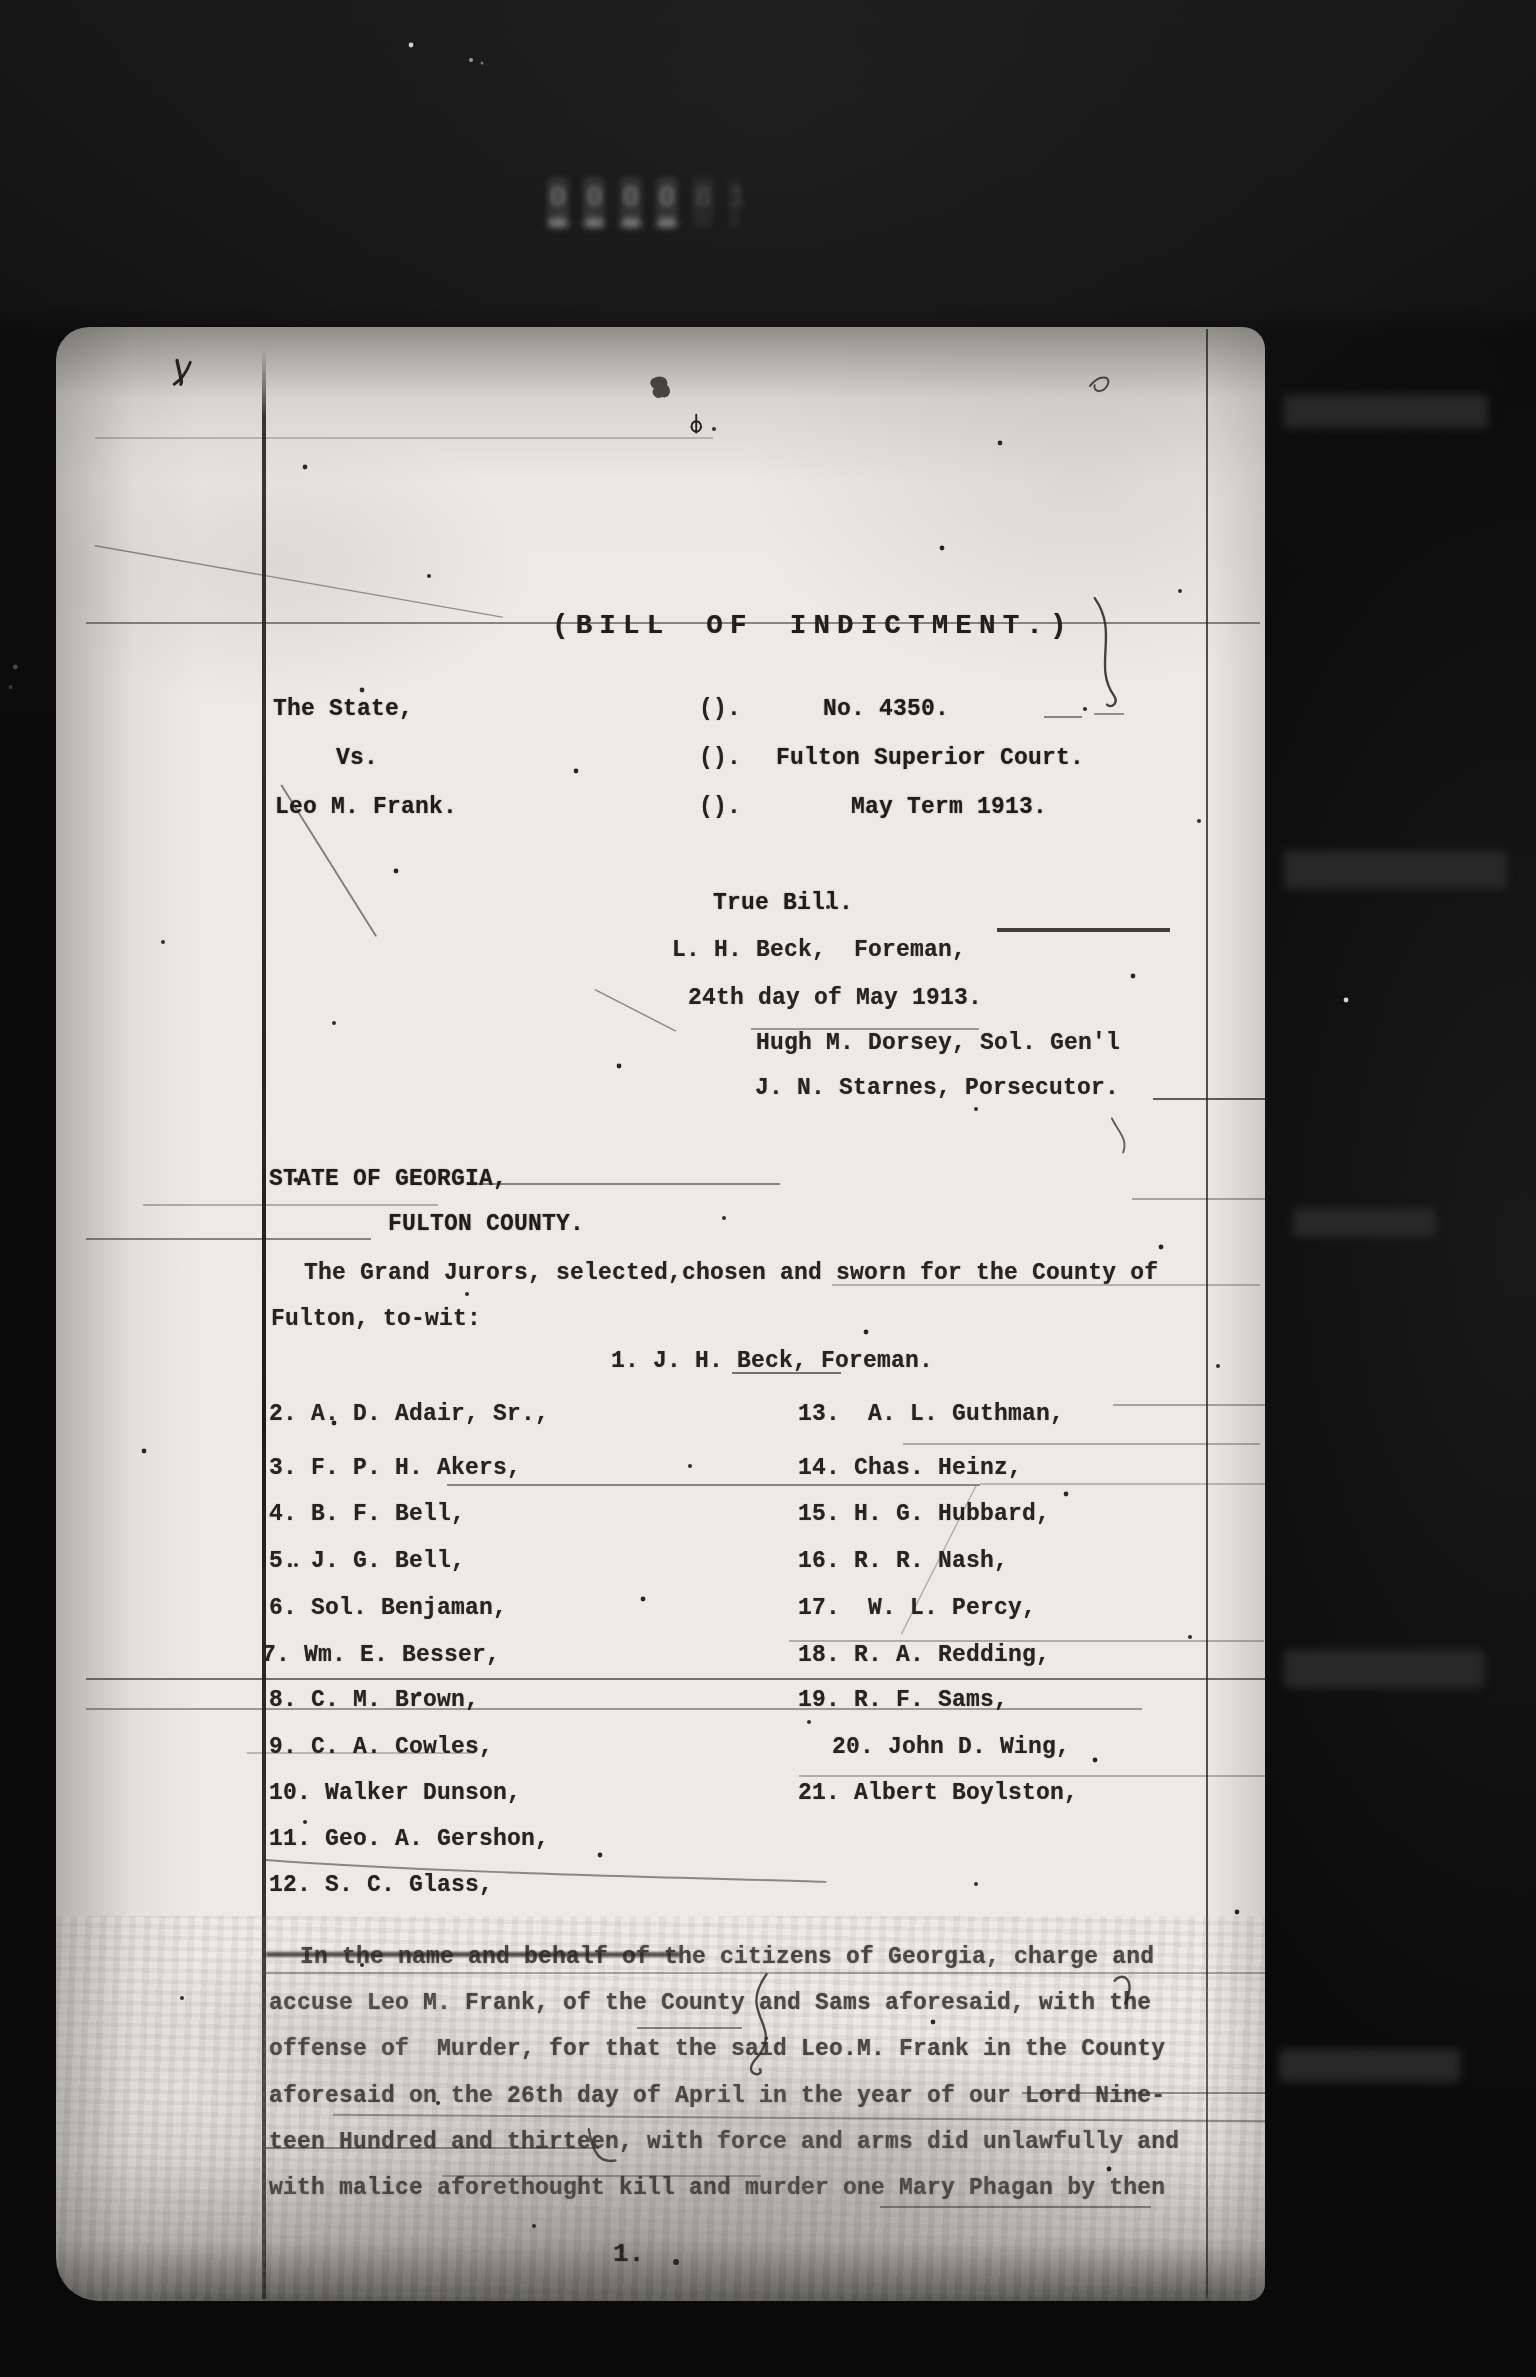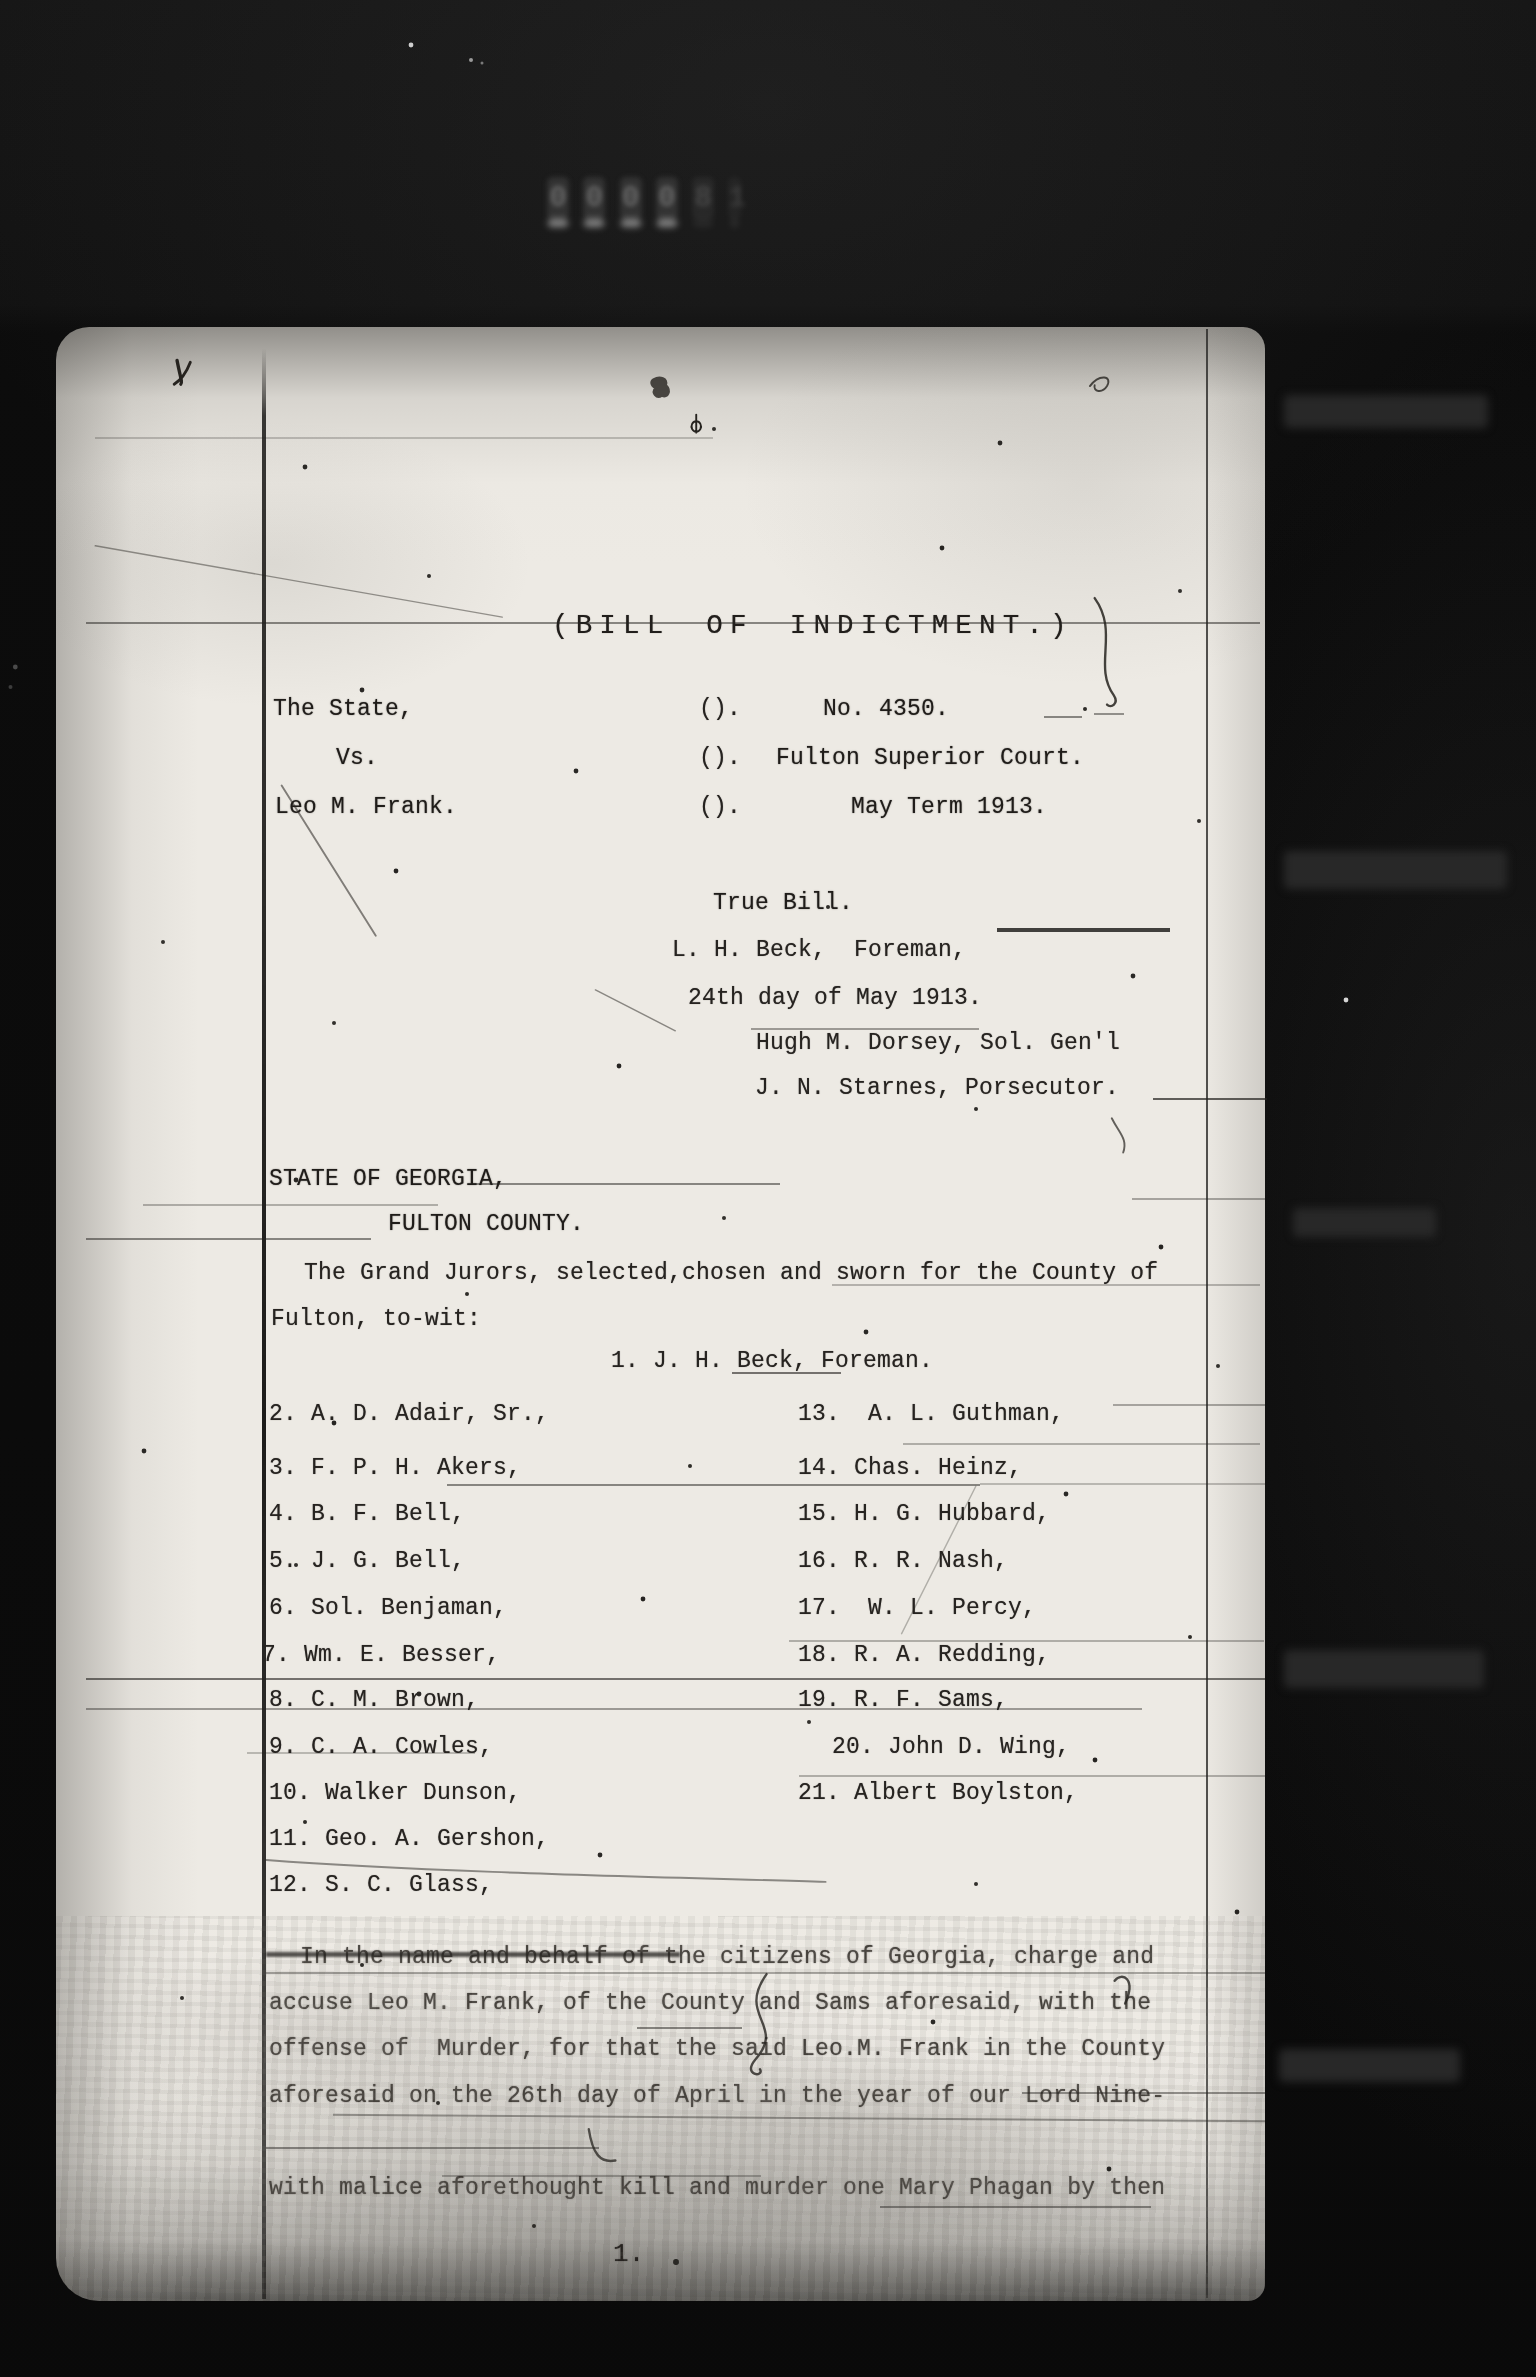--- a/index.html
+++ b/index.html
@@ -14,21 +14,21 @@
         background-color:#edeae4;
         background-image:
           radial-gradient(ellipse 428px 238px at 18% 12%, rgba(140,138,132,.18), transparent 60%),
           radial-gradient(ellipse 571px 333px at 85% 8%, rgba(120,118,112,.15), transparent 60%),
           radial-gradient(ellipse 761px 428px at 45% 99%, rgba(105,103,98,.38), transparent 72%),
           linear-gradient(to bottom, rgba(70,68,64,.55), rgba(150,148,142,.25) 71px, rgba(220,218,212,.06) 157px, transparent 238px),
           linear-gradient(to right, rgba(85,83,79,.38), rgba(160,158,152,.14) 76px, transparent 143px),
           linear-gradient(to left, rgba(100,98,94,.22), transparent 62px),
           linear-gradient(to top, rgba(38,38,36,.8), rgba(110,108,104,.42) 62px, rgba(165,163,157,.2) 143px, transparent 257px);}
   .rule-v{position:absolute;filter:blur(0.3px);}
-  .tl{position:absolute;white-space:pre;font-weight:normal;font-size:23px;
+  .tl{position:absolute;white-space:pre;font-weight:bold;font-size:23px;
       color:#262320;letter-spacing:0.2px;line-height:1;
       text-shadow:0 0 1px rgba(40,36,32,.55);filter:blur(0.2px);}
   .title{font-size:27.6px;letter-spacing:7.1px;word-spacing:12.4px;color:#211e1b;}
   .heavy{color:#1f1c19;text-shadow:0 0 1.4px rgba(30,27,24,.6);}
   .faded{color:#403c37;filter:blur(0.5px);text-shadow:0 0 1.4px rgba(62,58,53,.75);}
   .hl{position:absolute;background:#24221f;filter:blur(0.7px);}
   .ghost{position:absolute;background:#282828;filter:blur(4.3px);border-radius:4.8px;}
   .stamp{position:absolute;left:547px;top:177px;display:flex;gap:14.3px;}
   .stamp .cell{position:relative;width:22px;height:42px;border-radius:5.7px;
       background:rgba(86,86,86,.40);color:rgba(205,205,205,.35);
@@ -121,20 +121,21 @@
   <div class="tl" style="left:798px;top:1597px;">17.  W. L. Percy,</div>
   <div class="tl" style="left:798px;top:1644px;">18. R. A. Redding,</div>
   <div class="tl" style="left:798px;top:1689px;">19. R. F. Sams,</div>
   <div class="tl" style="left:798px;top:1736px;margin-left:34px;">20. John D. Wing,</div>
   <div class="tl" style="left:798px;top:1782px;">21. Albert Boylston,</div>
 
   <div class="tl faded" style="left:300px;top:1946px;">In the name and behalf of the citizens of Georgia, charge and</div>
   <div class="tl faded" style="left:269px;top:1992px;">accuse Leo M. Frank, of the County and Sams aforesaid, with the</div>
   <div class="tl faded" style="left:269px;top:2038px;">offense of  Murder, for that the said Leo.M. Frank in the County</div>
   <div class="tl faded" style="left:269px;top:2085px;">aforesaid on the 26th day of April in the year of our Lord Nine-</div>
+  <div class="tl faded" style="left:269px;top:2131px;">teen Hundred and thirteen, with force and arms did unlawfully and</div>
   <div class="tl faded" style="left:269px;top:2177px;">with malice aforethought kill and murder one Mary Phagan by then</div>
 
   <div class="tl heavy" style="left:613px;top:2241px;font-size:26px;">1.</div>
 
   <div class="grime"></div>
 
   <div class="hl" style="left:86px;top:622px;width:1174px;height:2.4px;opacity:.5;"></div>
   <div class="hl" style="left:1044px;top:716px;width:38px;height:2.4px;opacity:.5;"></div>
   <div class="hl" style="left:1094px;top:713px;width:30px;height:2.4px;opacity:.45;"></div>
   <div class="hl" style="left:997px;top:928px;width:173px;height:3.8px;opacity:.85;"></div>

